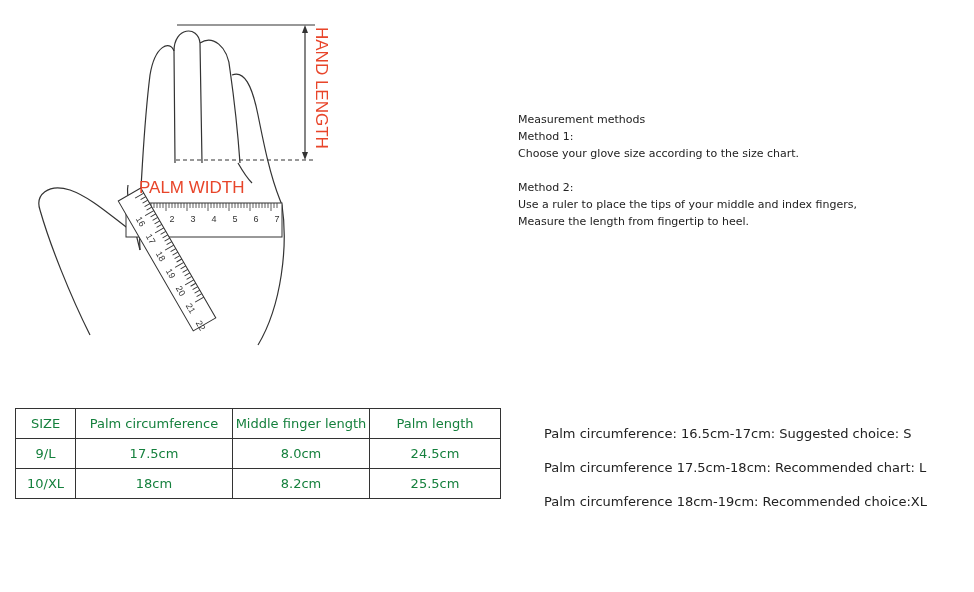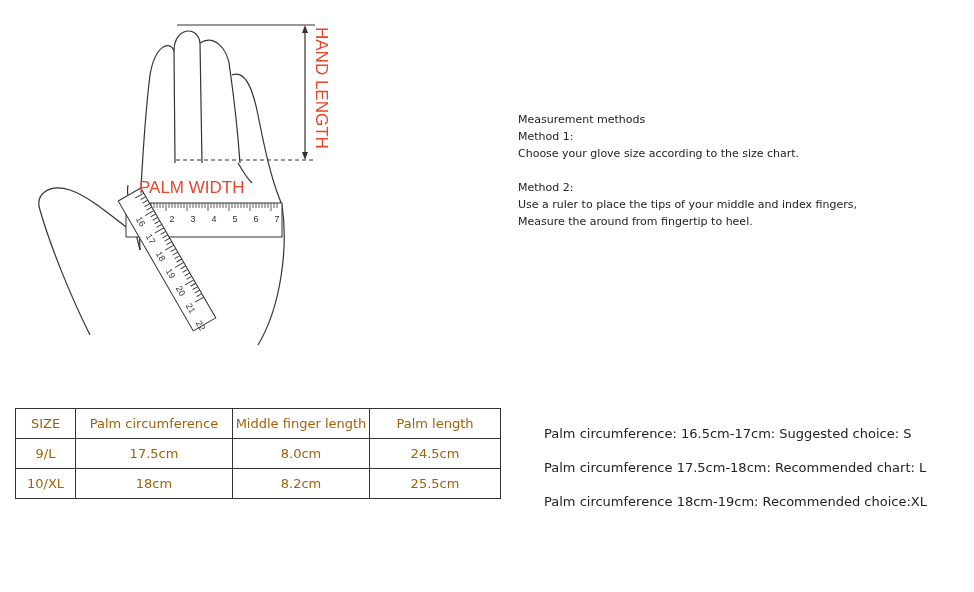--- a/index.html
+++ b/index.html
@@ -3,21 +3,21 @@
   <meta charset="utf-8">
   <style>
     html, body { margin: 0; padding: 0; background: #ffffff; }
     body { width: 974px; height: 592px; position: relative; overflow: hidden;
            font-family: "DejaVu Sans", "Liberation Sans", sans-serif; color: #222; }
     .illustration { position: absolute; left: 30px; top: 15px; width: 320px; height: 345px; }
     .illustration svg { display: block; }
     .methods { position: absolute; left: 518px; top: 111px; font-size: 11px; line-height: 17px; color: #222; }
     .methods .line { white-space: nowrap; }
     .methods .gap { height: 17px; }
-    .size-table { position: absolute; left: 15px; top: 408px; border-collapse: collapse; font-size: 13px; color: #a16207; }
+    .size-table { position: absolute; left: 15px; top: 408px; border-collapse: collapse; font-size: 13px; color: #15803d; }
     .size-table td, .size-table th { border: 1px solid #333; text-align: center; font-weight: normal; padding: 0; height: 29px; }
     .size-table .c0 { width: 59px; }
     .size-table .c1 { width: 156px; }
     .size-table .c2 { width: 136px; }
     .size-table .c3 { width: 130px; }
     .recs { position: absolute; left: 544px; top: 425px; font-size: 13px; color: #222; }
     .recs .rec { height: 34px; line-height: 17px; white-space: nowrap; }
   </style>
 </head>
 <body>
@@ -163,21 +163,21 @@
   </svg>
 </div>
 
 <div class="methods">
   <div class="line">Measurement methods</div>
   <div class="line">Method 1:</div>
   <div class="line">Choose your glove size according to the size chart.</div>
   <div class="gap"></div>
   <div class="line">Method 2:</div>
   <div class="line">Use a ruler to place the tips of your middle and index fingers,</div>
-  <div class="line">Measure the around from fingertip to heel.</div>
+  <div class="line">Measure the length from fingertip to heel.</div>
 </div>
 
 <table class="size-table">
   <tbody>
       <tr>
     <th class="c0">SIZE</th>
     <th class="c1">Palm circumference</th>
     <th class="c2">Middle finger length</th>
     <th class="c3">Palm length</th>
   </tr>

